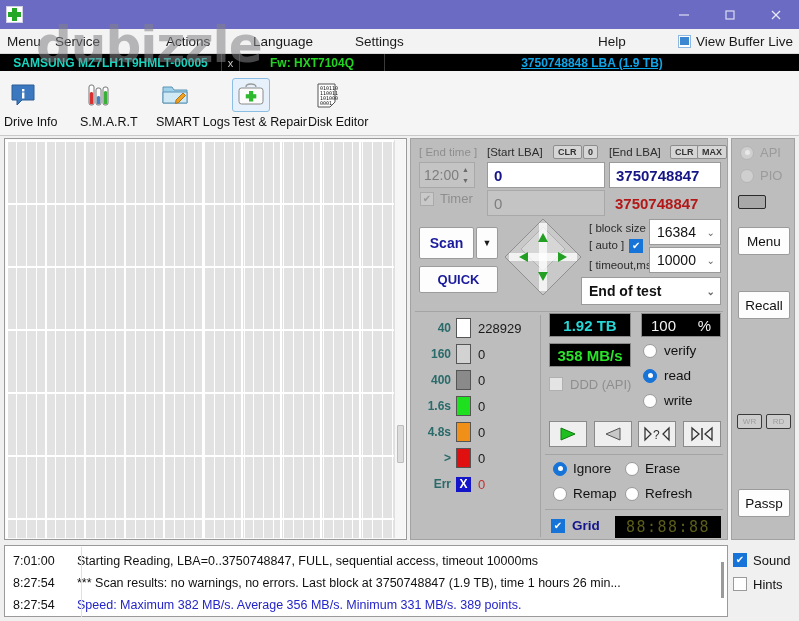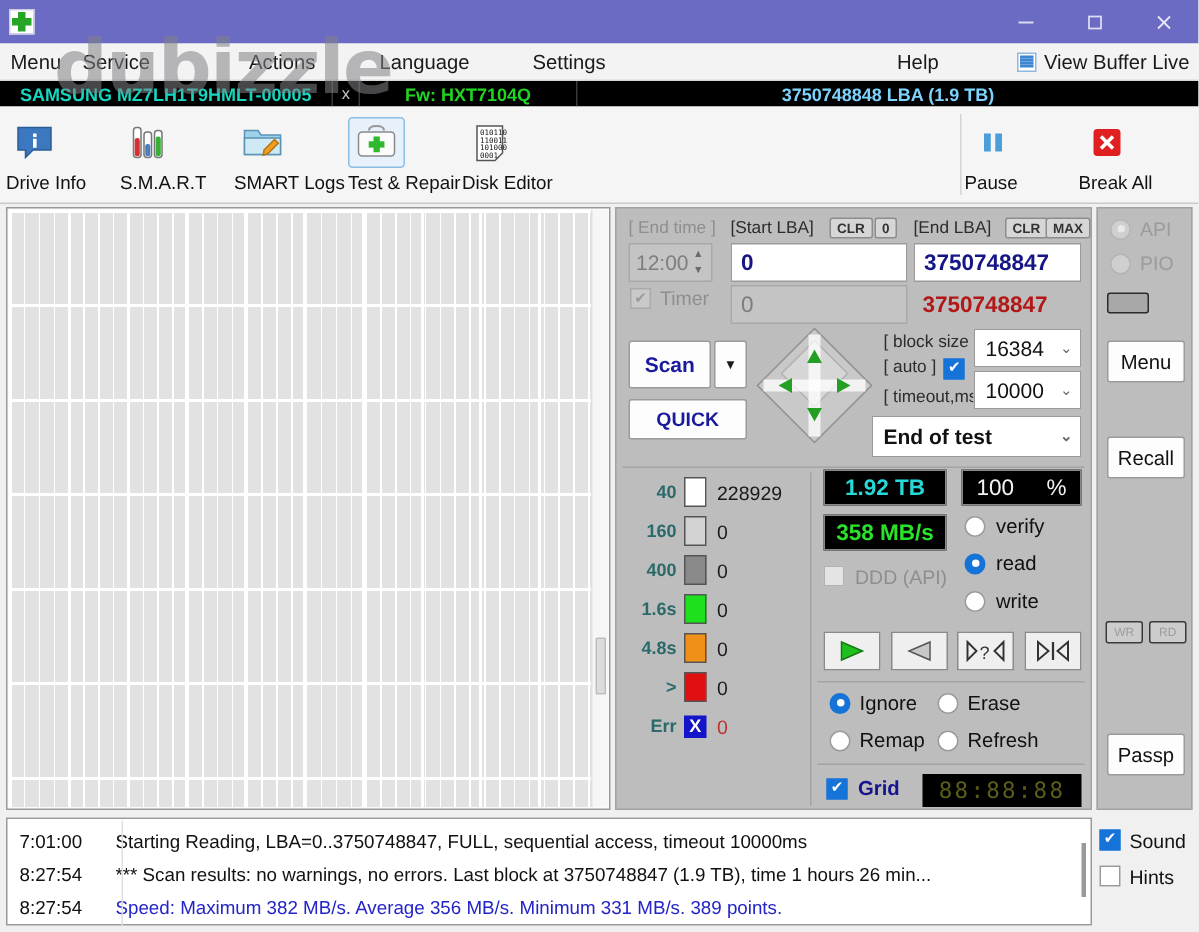--- a/index.html
+++ b/index.html
@@ -69,21 +69,21 @@
     position: absolute; left: 0; top: 54px; width: 799px; height: 17px;
     background: #000; display: flex; align-items: center;
     font-family: "Liberation Sans", sans-serif; font-size: 12px; font-weight: 700;
   }
   .db-cell { height: 17px; display: flex; align-items: center; justify-content: center;
              border-right: 1px solid #3a3a3a; }
   .db-model { width: 222px; color: #16d6c0; }
   .db-sn    { width: 188px; color: #f0f0f0; font-weight: 400; }
   .db-x     { width: 18px; color: #c8c8c8; font-weight: 400; font-size: 11px; }
   .db-fw    { width: 145px; color: #22d422; }
-  .db-lba   { flex: 1; color: #7dd3fc; border-right: none; }
+  .db-lba   { flex: 1; color: #0ea5e9; border-right: none; text-decoration: underline; }
 
   
   .toolbar {
     position: absolute; left: 0; top: 71px; width: 799px; height: 65px;
     background: #f5f5f5; border-bottom: 1px solid #c9c9c9;
   }
   .tb-group { position: absolute; top: 0; height: 64px; display: flex; }
   .tb-left { left: 4px; }
   .tb-right { right: 4px; }
   .tb-btn {
@@ -344,42 +344,20 @@
             <text x="5" y="13" font-family="monospace" font-size="5" fill="#111">110011</text>
             <text x="5" y="18" font-family="monospace" font-size="5" fill="#111">101000</text>
             <text x="5" y="23" font-family="monospace" font-size="5" fill="#111">0001</text>
           </svg>
         </span>
         <span class="tb-label">Disk Editor</span>
       </div>
 
     </div>
 
-    <div class="tb-group tb-right">
-      <div class="tb-sep"></div>
-      <div class="tb-btn">
-        <span class="tb-ico">
-          <svg width="22" height="20" viewBox="0 0 22 20">
-            <rect x="5" y="4" width="4.5" height="12" fill="#4b9fd8"></rect>
-            <rect x="12.5" y="4" width="4.5" height="12" fill="#4b9fd8"></rect>
-          </svg>
-        </span>
-        <span class="tb-label">Pause</span>
-      </div>
-      <div class="tb-btn">
-        <span class="tb-ico">
-          <svg width="24" height="22" viewBox="0 0 24 22">
-            <rect x="3" y="2" width="18" height="18" rx="2.5" fill="#e02020"></rect>
-            <line x1="8" y1="7" x2="16" y2="15" stroke="#fff" stroke-width="2.4"></line>
-            <line x1="16" y1="7" x2="8" y2="15" stroke="#fff" stroke-width="2.4"></line>
-          </svg>
-        </span>
-        <span class="tb-label">Break All</span>
-      </div>
-    </div>
   </div>
 
   <div class="graph-panel">
     <div class="grid-canvas"></div>
     <div class="grid-major"></div>
     <div class="grid-scroll">
       <div class="grid-thumb"></div>
     </div>
   </div>
 

